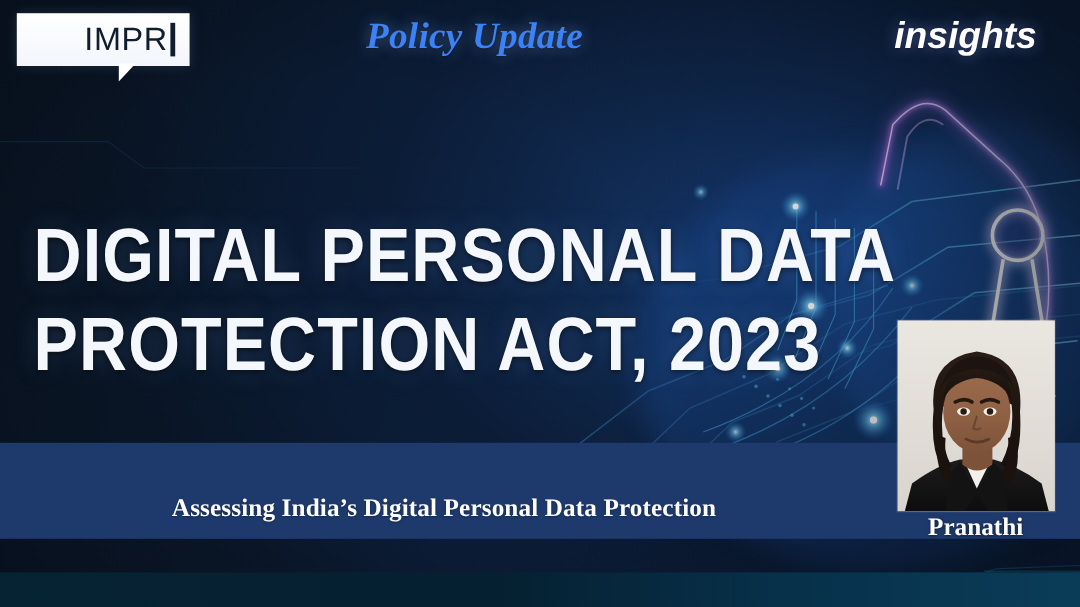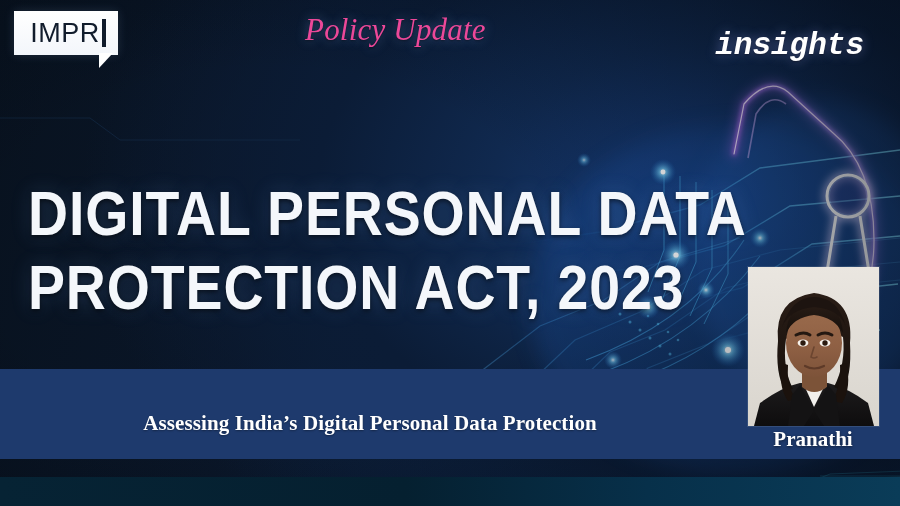--- a/index.html
+++ b/index.html
@@ -35,20 +35,21 @@
   .shield-wrap { position: absolute; left: 636px; top: 70px; width: 264px; height: 330px; }
 
   
   .logo {
     position: absolute;
     left: 14px; top: 11px;
     width: 104px; height: 44px;
     background: linear-gradient(180deg, #ffffff 0%, #f3f6fb 100%);
     display: flex; align-items: center; justify-content: center;
     box-shadow: 0 0 10px rgba(180,205,255,0.14);
+    padding-left: 40px;
   }
   .logo-text {
     color: #111c2c;
     font-family: "Liberation Sans", sans-serif;
     font-size: 27px;
     font-weight: 500;
     letter-spacing: 0.5px;
     line-height: 1;
     padding-right: 2px;
   }
@@ -63,35 +64,34 @@
     left: 99px; top: 53px;
     width: 0; height: 0;
     border-left: 14px solid #ffffff;
     border-bottom: 15px solid transparent;
   }
 
   .hdr-policy {
     position: absolute;
     left: 305px; top: 12px;
     font-family: "Liberation Serif", serif;
-    font-weight: normal; font-style: italic;
+    font-weight: bold; font-style: italic;
     font-size: 31px;
-    color: #ec4899;
+    color: #3b82f6;
     text-shadow: 0 0 12px rgba(140,180,255,0.45), 0 1px 2px rgba(0,0,0,0.5);
     letter-spacing: 0.2px;
   }
   .hdr-insights {
     position: absolute;
     right: 36px; top: 12px;
-    font-family: Liberation Mono, monospace;
+    font-family: Liberation Sans, sans-serif;
     font-weight: bold; font-style: italic;
     font-size: 31px;
     color: #ffffff;
     text-shadow: 0 0 12px rgba(160,170,255,0.45), 0 1px 2px rgba(0,0,0,0.5);
-    margin-top: 16px;
   }
 
   
   .headline {
     position: absolute;
     left: 28px; top: 176px;
     width: 630px;
   }
   .headline-line {
     color: #f4f7fb;
@@ -103,21 +103,21 @@
     transform: scaleX(0.88);
     transform-origin: left center;
     white-space: nowrap;
     text-shadow: 0 2px 6px rgba(0,0,0,0.55), 0 0 22px rgba(120,170,235,0.22);
   }
 
   
   .band {
     position: absolute;
     left: 0; top: 369px;
-    width: 900px; height: 90px;
+    width: 900px; height: 80px;
     background: #1e3a6d;
   }
   .band-inner {
     position: absolute;
     left: 0; top: 0;
     width: 740px; height: 108px;
     display: flex; flex-direction: column;
     align-items: center; justify-content: center;
   }
   .band-line {

